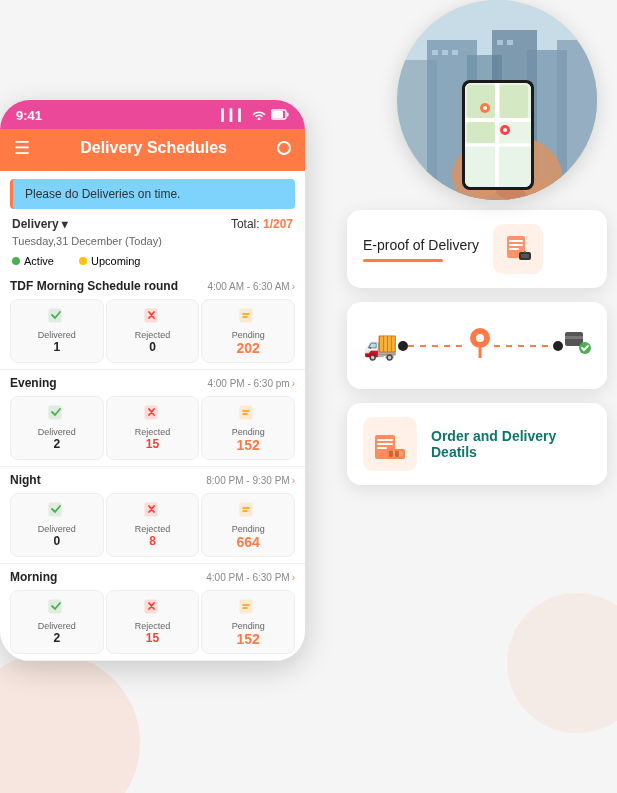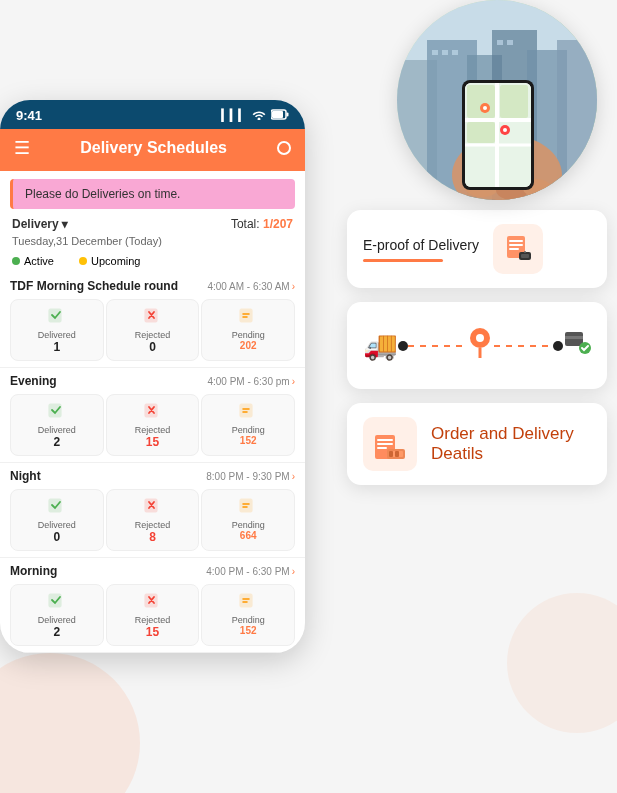--- a/index.html
+++ b/index.html
@@ -20,21 +20,21 @@
       width: 305px;
       background: #ffffff;
       border-radius: 30px;
       box-shadow: 0 8px 30px rgba(0,0,0,0.18);
       overflow: hidden;
       z-index: 10;
     }
 
     
     .status-bar {
-      background: #0c4a6e;
+      background: #ec4899;
       display: flex;
       justify-content: space-between;
       align-items: center;
       padding: 8px 16px 6px;
       color: white;
       font-size: 13px;
       font-weight: 600;
     }
     .status-icons {
       display: flex;
@@ -64,21 +64,21 @@
     .orange-dot {
       width: 14px;
       height: 14px;
       background: #FF7A45;
       border-radius: 50%;
       border: 2px solid white;
     }
 
     
     .notice-banner {
-      background: #f9a8d4;
+      background: #7dd3fc;
       border-left: 3px solid #FF7A45;
       padding: 8px 12px;
       font-size: 12px;
       color: #333;
       margin: 8px 10px 0;
       border-radius: 4px;
     }
 
     
     .sub-header {
@@ -166,21 +166,21 @@
       color: #666;
       display: block;
     }
     .stat-value {
       font-size: 12px;
       font-weight: 700;
       color: #222;
       display: block;
     }
     .stat-value.red-val { color: #F44336; }
-    .stat-value.large { font-size: 10px; font-weight: 800; color: #FF7A45; }
+    .stat-value.large { font-size: 14px; font-weight: 800; color: #FF7A45; }
 
     
     .circle-image {
       position: absolute;
       top: 0px;
       right: 20px;
       width: 200px;
       height: 200px;
       border-radius: 50%;
       overflow: hidden;
@@ -274,23 +274,23 @@
       height: 54px;
       background: #FFF0E8;
       border-radius: 10px;
       display: flex;
       align-items: center;
       justify-content: center;
       font-size: 24px;
       flex-shrink: 0;
     }
     .order-title {
-      font-size: 17px;
-      font-weight: 400;
-      color: #c2410c;
+      font-size: 14px;
+      font-weight: 700;
+      color: #0f766e;
     }
 
     
     .bg-circle-left {
       position: absolute;
       bottom: -40px;
       left: -40px;
       width: 180px;
       height: 180px;
       background: #FF7A45;

